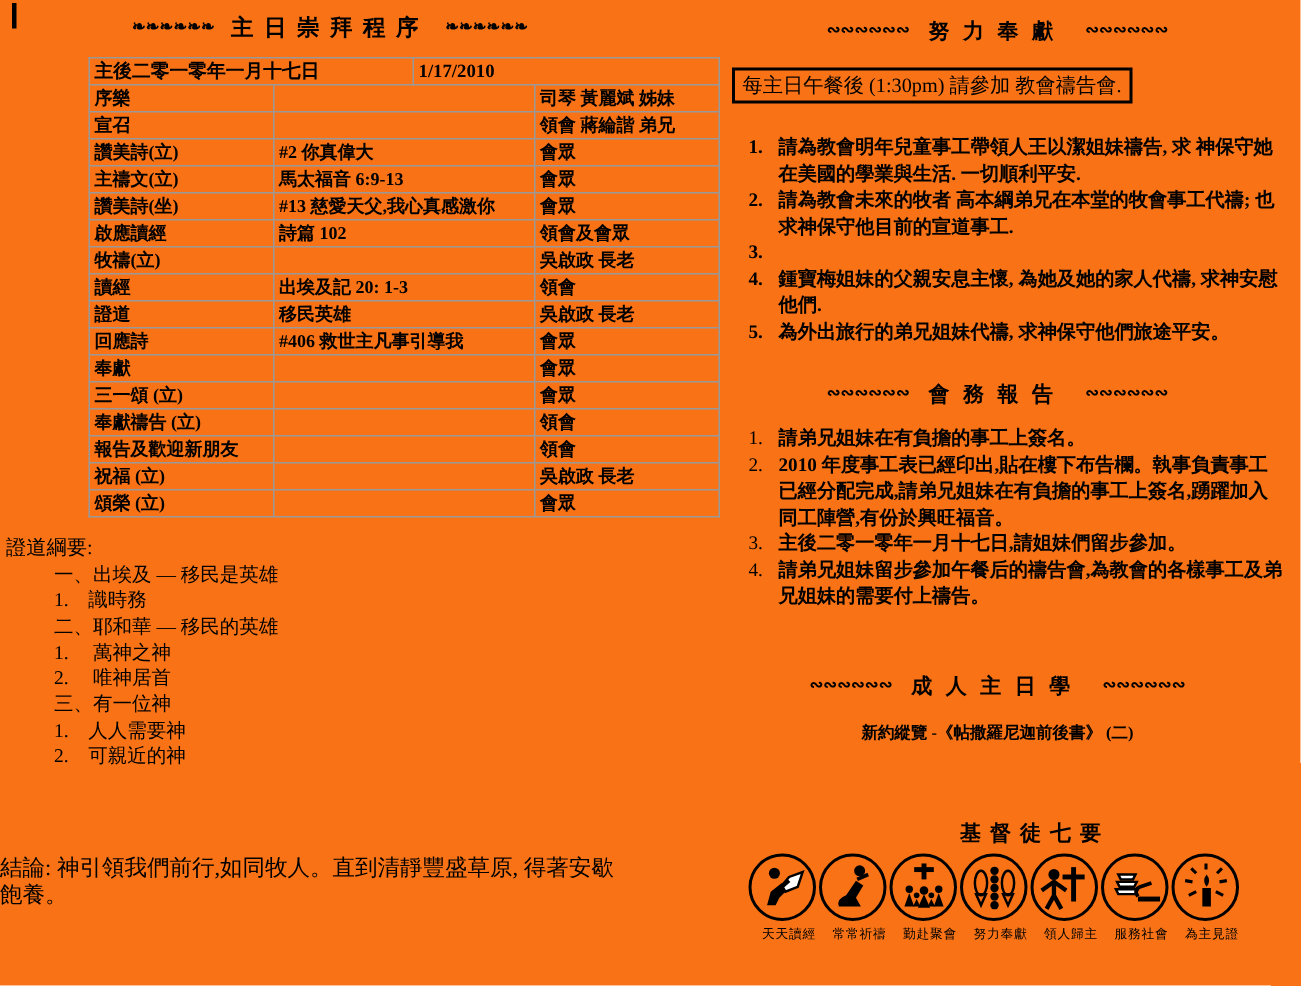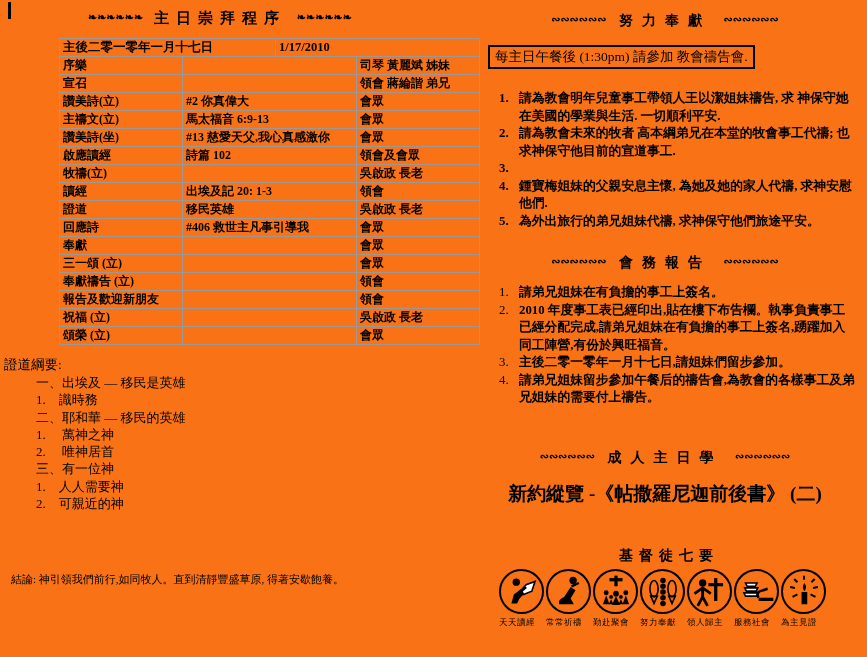--- a/index.html
+++ b/index.html
@@ -13,38 +13,38 @@
   .orn{font-size:11px;letter-spacing:0;font-weight:bold;position:relative;top:-2px;}
   table.worship{position:absolute;left:14px;top:38px;width:420px;border-collapse:collapse;
                 table-layout:fixed;margin-left:45px;}
   table.worship td{border:1px solid #999;height:15.5px;padding:0 3px;font-size:12px;
                    font-weight:bold;white-space:nowrap;overflow:hidden;}
   table.worship tr.hdr td{font-size:12.5px;}
   td.c{text-align:left;}
   .outline-head{position:absolute;left:4px;top:356px;font-size:13.5px;font-weight:normal;text-align:right;}
   .outline{position:absolute;left:4px;top:374px;font-size:13px;line-height:17.3px;
            white-space:pre;margin-left:32px;}
-  .conclusion{position:absolute;left:11px;top:571px;width:424px;font-size:11px;line-height:17.5px;}
+  .conclusion{position:absolute;left:0;top:571px;width:424px;font-size:15px;line-height:17.5px;}
 
   
   .r-title{position:absolute;left:470px;width:390px;text-align:center;font-weight:bold;
            font-size:14px;letter-spacing:9px;white-space:nowrap;}
   .notice{position:absolute;left:488px;top:45px;border:2px solid #000;padding:1px 5px;
           font-size:13.5px;font-weight:normal;white-space:nowrap;text-align:center;}
   .nlist{position:absolute;left:499px;width:356px;font-size:12.8px;font-weight:bold;
          line-height:17.5px;}
   .nlist .li{display:flex;}
   .nlist .num{width:20px;flex:none;}
   .report .num{font-weight:normal;}
   .ss-sub{position:absolute;left:470px;top:481px;width:390px;text-align:center;
-          font-weight:bold;font-size:19px;}
-  .seven-title{position:absolute;left:502px;top:547px;width:334px;text-align:center;
+          font-weight:bold;font-size:11px;}
+  .seven-title{position:absolute;left:523px;top:547px;width:334px;text-align:center;
                font-weight:bold;font-size:14px;letter-spacing:6px;}
   .seven-row{position:absolute;left:499px;top:569px;width:330px;display:flex;gap:2px;}
-  .seven-item{width:45px;text-align:left;}
+  .seven-item{width:45px;text-align:right;}
   .seven-circle{width:41px;height:41px;border:2px solid #000;border-radius:50%;
                 display:flex;align-items:center;justify-content:center;overflow:hidden;}
   .seven-circle svg{width:36px;height:36px;}
   .seven-label{font-size:8.5px;letter-spacing:0.5px;margin-top:3px;white-space:nowrap;
                font-family:"Liberation Sans","DejaVu Sans",sans-serif;}
 </style>
 </head>
 <body>
 
 <div class="page">

